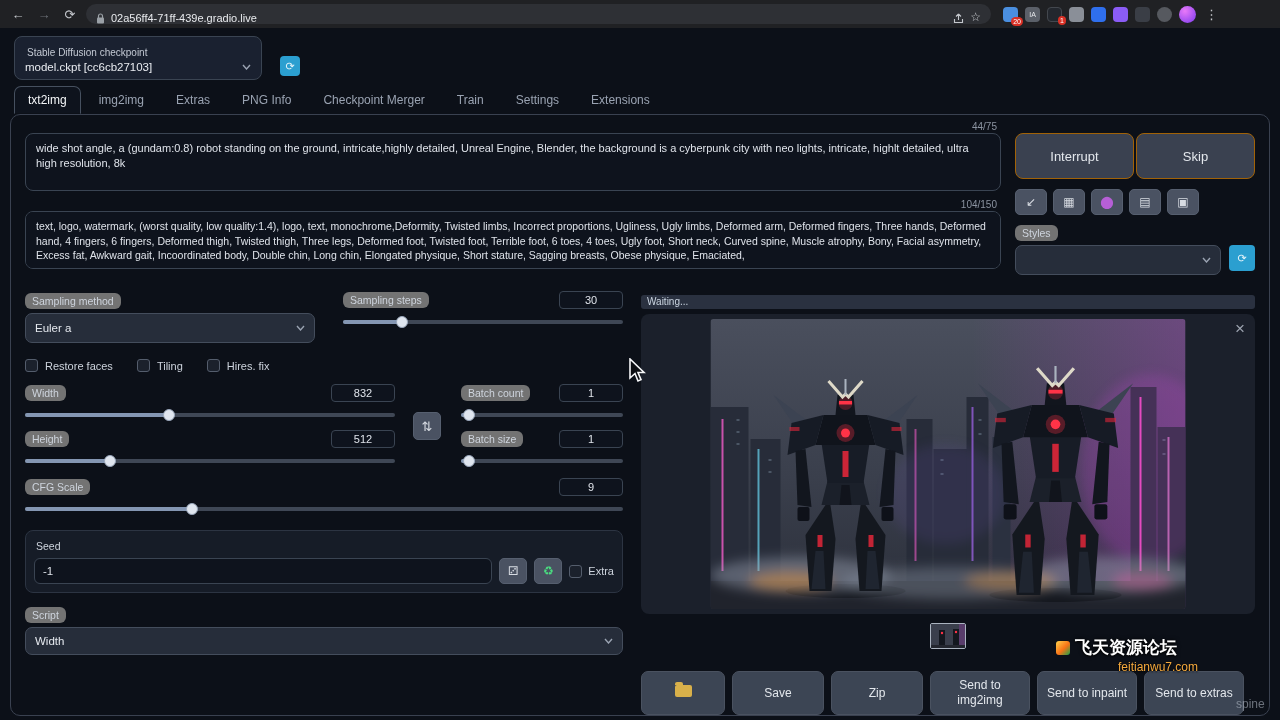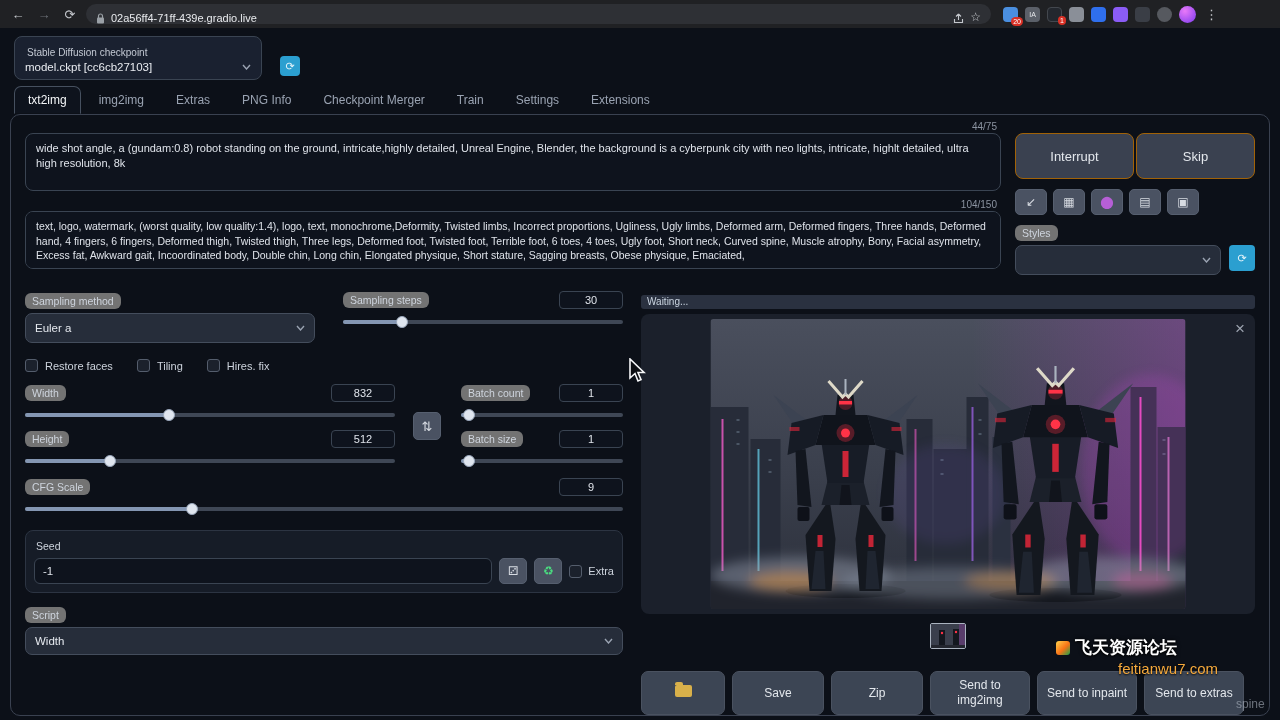--- a/index.html
+++ b/index.html
@@ -171,21 +171,21 @@
   .b-send { width:100px; }
   .folder-ic { display:inline-block; position:relative; width:17px; height:12px; background:#d8b04a; border-radius:2px; }
   .folder-ic::before { content:""; position:absolute; top:-3px; left:0; width:8px; height:3px; background:#d8b04a; border-radius:2px 2px 0 0; }
 
   
   .watermark { position:absolute; left:1056px; top:636px; z-index:60; text-align:left; }
   .wm1 { display:flex; align-items:center; gap:5px; font-size:17px; font-weight:bold; color:#fff;
          text-shadow:0 1px 2px #000, 0 0 4px #000; }
   .wm-logo { width:14px; height:14px; border-radius:3px;
              background:linear-gradient(135deg,#ffd34d,#f97316 55%,#16a34a); }
-  .wm2 { font-size:15px; color:#f5a93c; margin-top:1px; padding-left:62px; text-shadow:0 1px 2px #000; }
+  .wm2 { font-size:12px; color:#f5a93c; margin-top:1px; padding-left:62px; text-shadow:0 1px 2px #000; }
   .udemy { position:absolute; left:1236px; top:697px; z-index:55; color:#b9c0cc; opacity:.55; font-size:12px; }
 
   .cursor { position:absolute; left:628px; top:358px; z-index:99; pointer-events:none; }
 </style>
 </head>
 <body>
 
 <div class="chrome">
   <span class="nav">←</span>
   <span class="nav dim">→</span>

